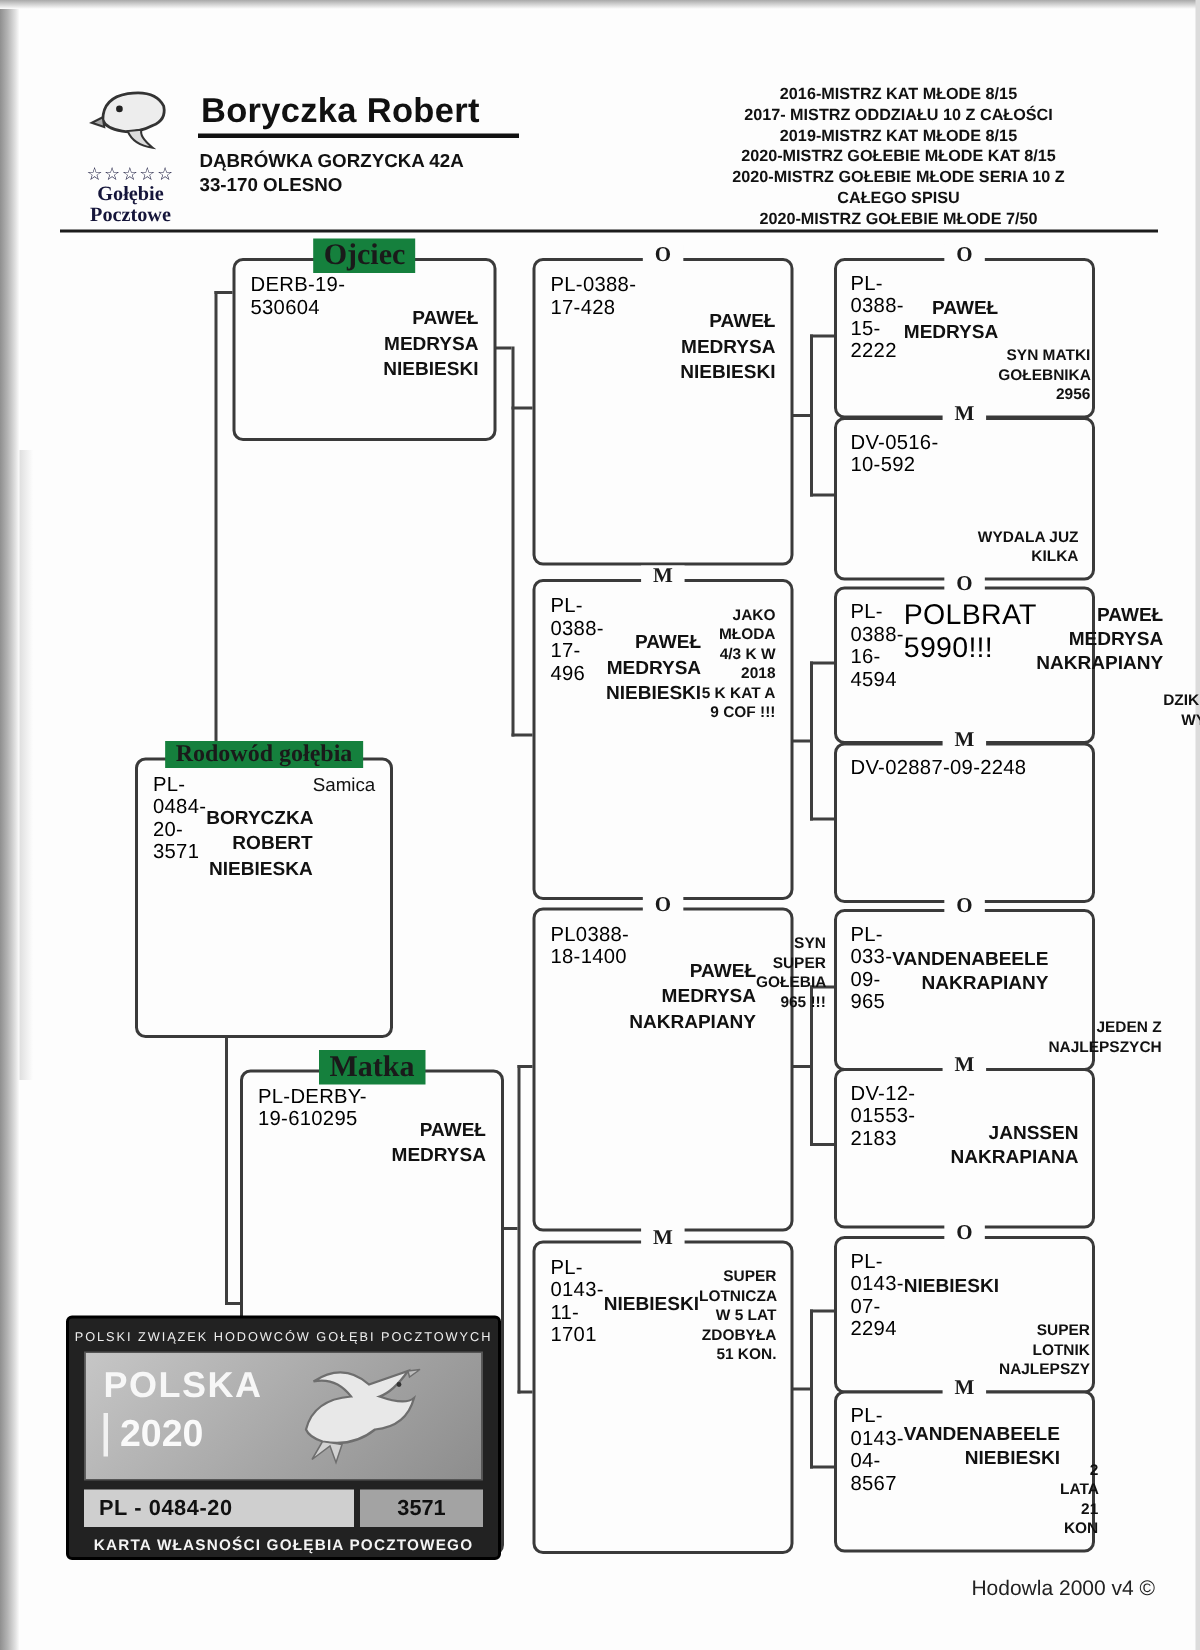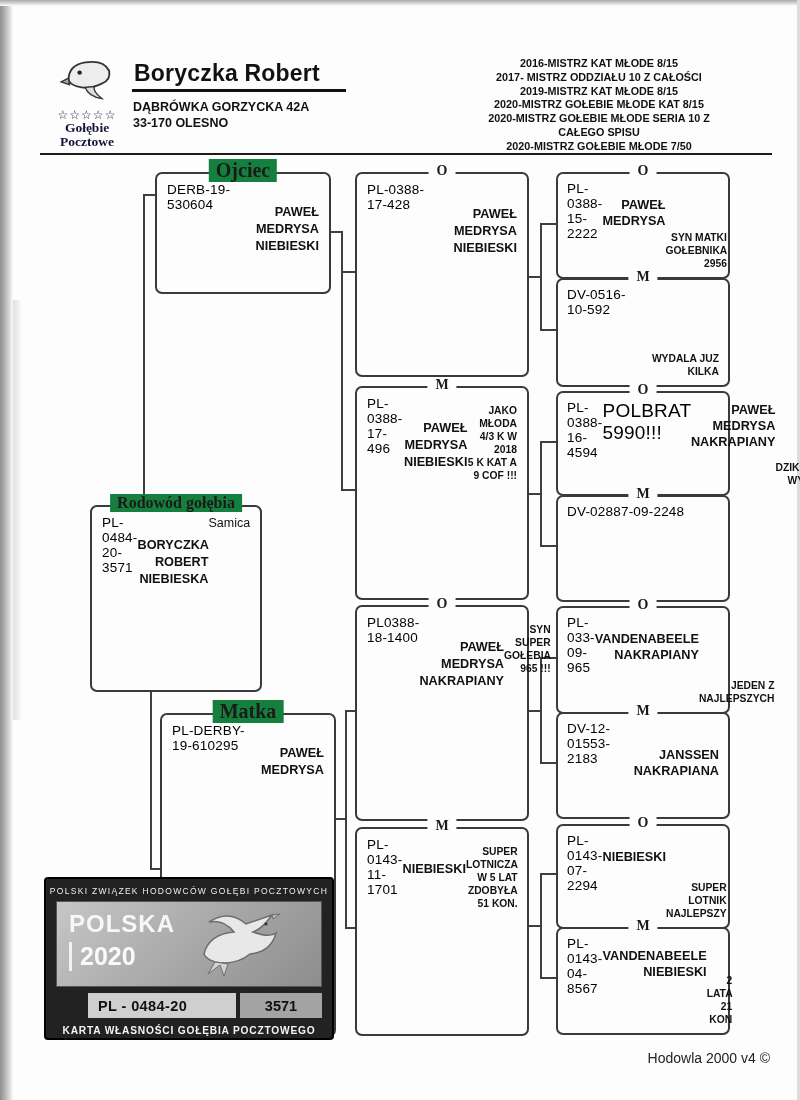--- a/index.html
+++ b/index.html
@@ -57,21 +57,21 @@
     padding:7px 2px 5px;white-space:nowrap;overflow:hidden;}
   .stamp-photo{margin:0 10px;height:84px;position:relative;border:1px solid #555;
     background:linear-gradient(135deg,#c6c6c6 0%,#a6a6a6 55%,#8d8d8d 100%);}
   .stamp-country{position:absolute;left:12px;top:8px;font-size:24px;font-weight:bold;
     color:#f7f7f7;letter-spacing:1px;}
   .stamp-year{position:absolute;left:12px;top:40px;font-size:25px;font-weight:bold;
     color:#fafafa;border-left:3px solid #f2f2f2;padding-left:8px;}
   .stamp-pigeon{position:absolute;right:2px;bottom:0;}
   .stamp-ring-row{margin:6px 10px 0;height:25px;display:flex;}
   .stamp-ring-prefix{flex:1;background:#cfcfcf;color:#111;font-weight:bold;font-size:14.5px;
-    display:flex;align-items:center;padding-left:10px;letter-spacing:.4px;margin-left:32px;}
+    display:flex;align-items:center;padding-left:10px;letter-spacing:.4px;}
   .stamp-ring-number{width:82px;background:#a3a3a3;color:#101010;font-weight:bold;font-size:14.5px;
     display:flex;align-items:center;justify-content:center;margin-left:4px;}
   .stamp-card-title{color:#f4f4f4;font-size:10.2px;font-weight:bold;text-align:center;
     letter-spacing:.8px;margin-top:7px;white-space:nowrap;}
 
   .footer-note{position:absolute;right:30px;top:1050px;font-size:14px;color:#222;}
 </style>
 </head>
 <body>
 

